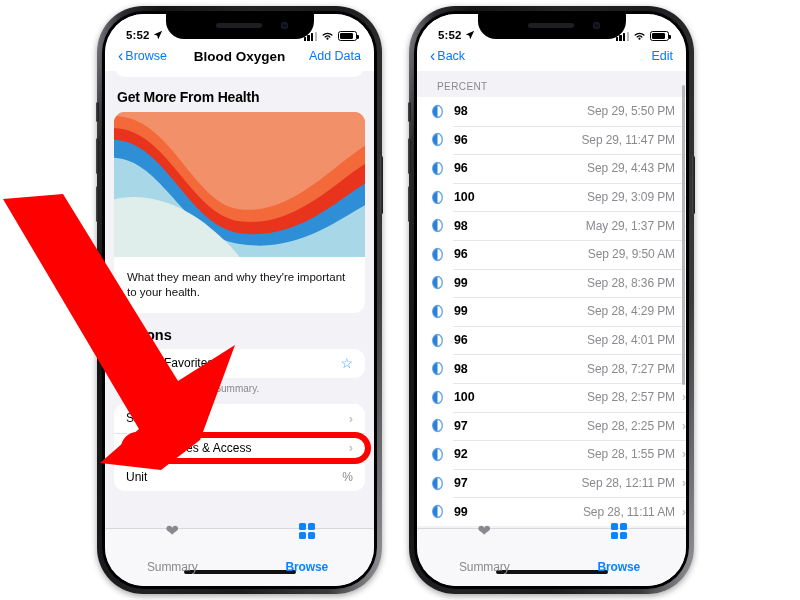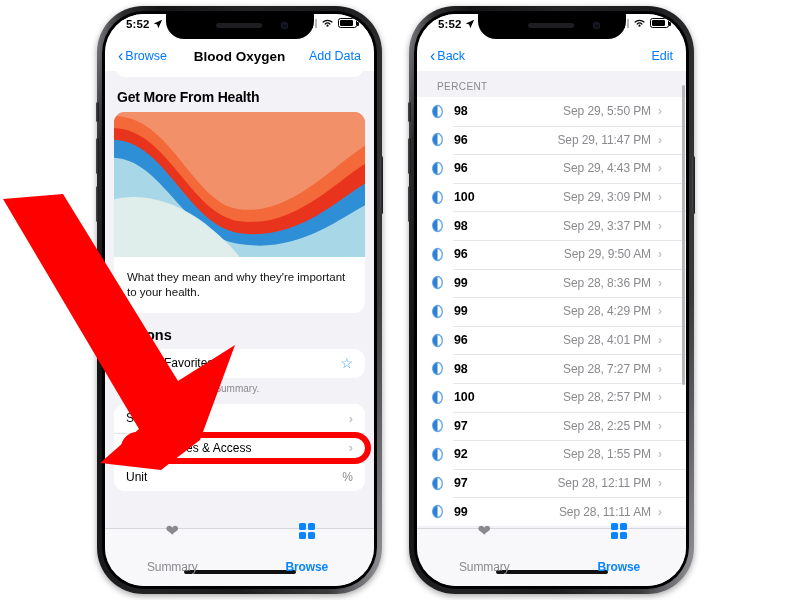--- a/index.html
+++ b/index.html
@@ -56,21 +56,21 @@
   .notch .cam {
     position:absolute; right:26px; top:8px;
     width:7px; height:7px; border-radius:50%;
     background:#101018; box-shadow: inset 0 0 2px #2a3a55;
   }
 
   
   .statusbar {
     position:relative; z-index:30;
     height:27px; background:#fff;
-    display:flex; align-items:flex-start; justify-content:space-between;
+    display:flex; align-items:flex-end; justify-content:space-between;
     padding: 4px 17px 0 21px;
     font-size:11.5px; font-weight:bold; color:#000;
   }
   .sb-left { display:flex; align-items:center; gap:4px; letter-spacing:.1px; }
   .loc-arrow { display:block; }
   .sb-right { display:flex; align-items:center; gap:4px; }
   .bars { display:flex; align-items:flex-end; gap:1.2px; height:9px; }
   .bars i { display:block; width:2.4px; background:#000; border-radius:.5px; }
   .bars i:nth-child(1){height:3.5px}
   .bars i:nth-child(2){height:5.5px}
@@ -124,21 +124,21 @@
   .opt-note { font-size:10px; color:#8a8a8e; margin: 5px 0 10px 21px; }
   .chev-r { color:#c4c4c7; font-size:13px; font-weight:600; }
   .star { color:#3aa0ff; font-size:14px; }
   .unit-val { color:#8a8a8e; font-size:12px; }
 
   
   .list-head { font-size:10px; color:#8a8a8e; letter-spacing:.4px; padding: 10px 0 5px 20px; background:#f2f2f7; }
   .data-list { background:#fff; }
   .data-row {
     height:28.6px; display:flex; align-items:center;
-    padding: 0 24px 0 13px; background:#fff; position:relative;
+    padding: 0 0 0 13px; background:#fff; position:relative;
   }
   .data-row + .data-row:before {
     content:""; position:absolute; left:36px; right:0; top:0; height:.5px; background:#e6e6e9;
   }
   .o2-ic { width:15px; height:15px; flex:0 0 15px; margin-right:9px; }
   .d-val { font-size:12.5px; font-weight:bold; color:#000; letter-spacing:-.1px; }
   .d-date { margin-left:auto; font-size:12px; color:#8a8a8e; letter-spacing:-.1px; }
   .d-chev { margin-left:7px; color:#c4c4c7; font-size:12px; font-weight:600; }
   .scroll-ind {
     position:absolute; right:1.5px; top:14px; width:2.5px; height:300px;
@@ -383,21 +383,21 @@
                   <span class="d-val">100</span>
                   <span class="d-date">Sep 29, 3:09 PM</span>
                   <span class="d-chev">›</span>
                 </div>
                 <div class="data-row">
                   <svg class="o2-ic" viewBox="0 0 16 16">
                     <ellipse cx="8" cy="8" rx="5.1" ry="6.4" fill="none" stroke="#6aa9e8" stroke-width="1.5"></ellipse>
                     <path d="M8 1.9 C5.2 2.3 3 4.9 3 8 C3 11.1 5.2 13.7 8 14.1 Z" fill="#2e7fd6"></path>
                   </svg>
                   <span class="d-val">98</span>
-                  <span class="d-date">Sep 29, 3:37 PM</span>
+                  <span class="d-date">May 29, 1:37 PM</span>
                   <span class="d-chev">›</span>
                 </div>
                 <div class="data-row">
                   <svg class="o2-ic" viewBox="0 0 16 16">
                     <ellipse cx="8" cy="8" rx="5.1" ry="6.4" fill="none" stroke="#6aa9e8" stroke-width="1.5"></ellipse>
                     <path d="M8 1.9 C5.2 2.3 3 4.9 3 8 C3 11.1 5.2 13.7 8 14.1 Z" fill="#2e7fd6"></path>
                   </svg>
                   <span class="d-val">96</span>
                   <span class="d-date">Sep 29, 9:50 AM</span>
                   <span class="d-chev">›</span>

